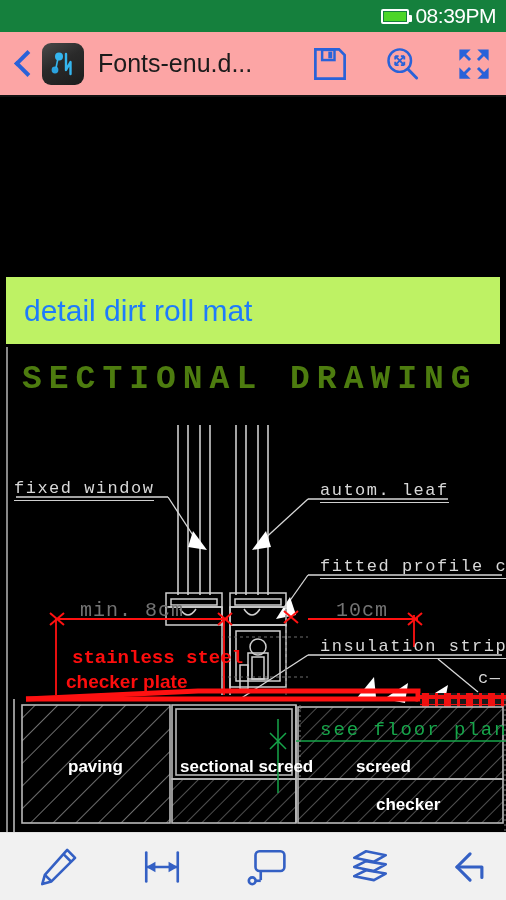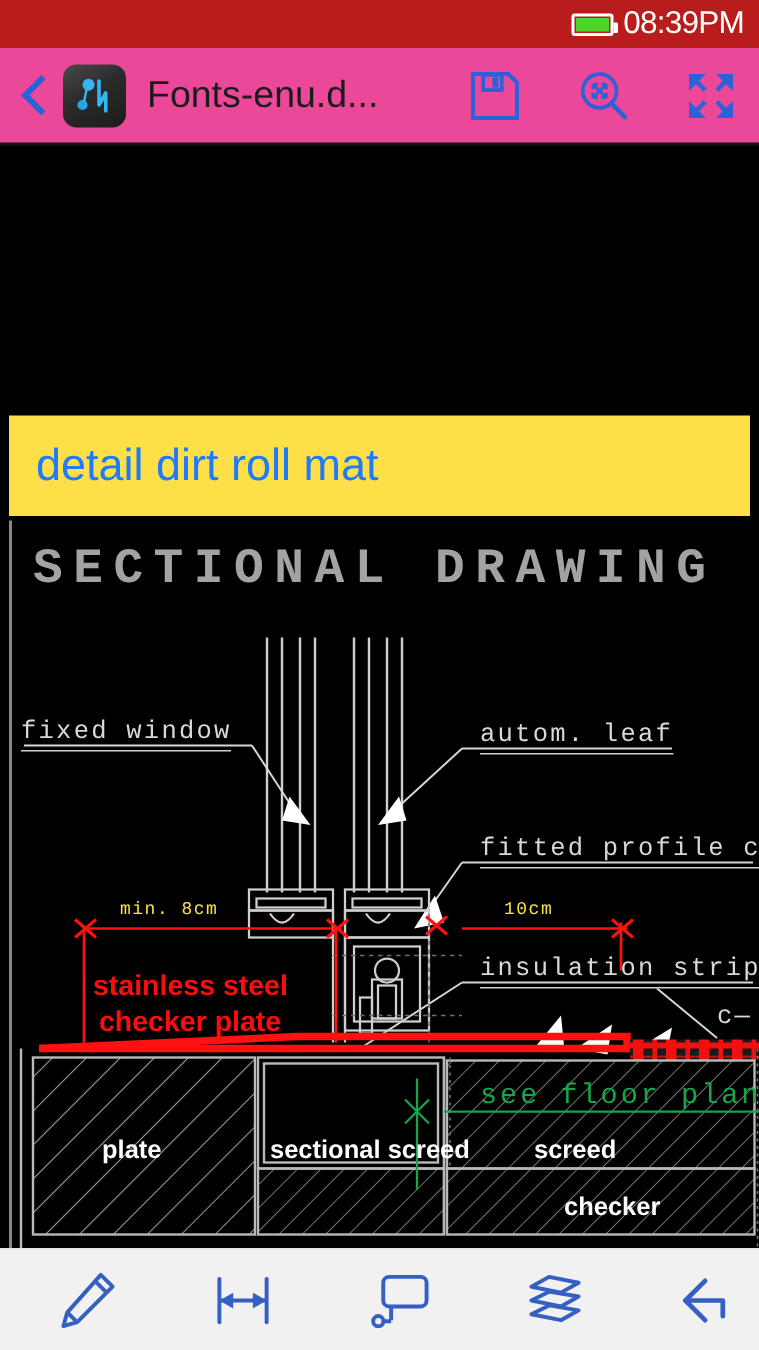--- a/index.html
+++ b/index.html
@@ -4,38 +4,38 @@
 <style>
   * { margin:0; padding:0; box-sizing:border-box; }
   html,body { width:506px; height:900px; overflow:hidden; }
   body {
     font-family:"Liberation Sans", sans-serif;
     background:#000;
   }
 
   
   .statusbar{
-    height:32px; background:#b91c1c; color:#fff;
+    height:32px; background:#15803d; color:#fff;
     display:flex; align-items:center; justify-content:flex-end;
     padding-right:10px; gap:6px;
   }
   .battery{
     width:28px; height:15px; border:2px solid #fff; border-radius:2px;
     position:relative; display:flex; align-items:center; padding:1px;
   }
   .battery::after{
     content:""; position:absolute; right:-5px; top:4px;
     width:3px; height:7px; background:#fff; border-radius:0 1px 1px 0;
   }
   .battery i{ display:block; width:100%; height:100%; background:#4CD628; }
   .clock{ font-size:21px; letter-spacing:-0.5px; }
 
   
   .appbar{
-    height:65px; background:#ec4899;
+    height:65px; background:#fca5a5;
     display:flex; align-items:center; padding:0 14px 0 10px;
     border-bottom:2px solid #111;
   }
   .chev-back{
     width:26px; height:34px; position:relative; flex:none; cursor:pointer;
   }
   .chev-back::before{
     content:""; position:absolute; left:8px; top:7px;
     width:15px; height:15px; border-left:4px solid #2962d9;
     border-bottom:4px solid #2962d9; transform:rotate(45deg);
@@ -52,44 +52,44 @@
   .topicons{ display:flex; align-items:center; gap:36px; flex:none; }
   .topicons .ic{ width:36px; height:36px; cursor:pointer; }
 
   
   .canvas{
     position:relative; width:506px; height:735px; background:#000;
     overflow:hidden;
   }
   .sheet-title{
     position:absolute; left:6px; top:180px; width:494px; height:67px;
-    background:#fde047; display:flex; align-items:center; padding-left:18px;
+    background:#bef264; display:flex; align-items:center; padding-left:18px;
   }
   .sheet-title span{ color:#1e7bfb; font-size:30px; }
 
   .draw{
     position:absolute; left:6px; top:250px; width:500px; height:492px;
     border-left:2px solid #888;
   }
 
   .hdr{
     position:absolute; left:14px; top:14px;
-    color:#a3a3a3; font-size:33px; font-weight:bold;
+    color:#4d7c0f; font-size:33px; font-weight:bold;
     font-family:"Liberation Mono", monospace;
     letter-spacing:7px; white-space:nowrap;
   }
 
   .cadtxt{
     position:absolute; color:#d8d8d8; font-size:17px;
     font-family:"Liberation Mono", monospace;
     letter-spacing:1.5px; white-space:nowrap;
   }
   .cadtxt.u{ border-bottom:1px solid #cfcfcf; padding-bottom:2px; }
   .redtxt{
-    position:absolute; color:#fde047; font-size:12px;
+    position:absolute; color:#737373; font-size:20px;
     font-family:"Liberation Mono", monospace;
     letter-spacing:1px; white-space:nowrap;
   }
   .redbold{
     position:absolute; color:#fc0d0d; font-size:19px; font-weight:bold;
     white-space:nowrap;
   }
   .matlbl{
     position:absolute; color:#fff; font-size:17px; font-weight:bold;
     white-space:nowrap;
@@ -297,26 +297,26 @@
 
     <div class="cadtxt u" style="left:6px;  top:132px;">fixed window</div>
     <div class="cadtxt u" style="left:312px;top:134px;">autom. leaf</div>
     <div class="cadtxt u" style="left:312px;top:210px;">fitted profile cy</div>
     <div class="cadtxt u" style="left:312px;top:290px;">insulation strips ba</div>
     <div class="cadtxt" style="left:470px;top:322px;">c—</div>
 
     <div class="redtxt" style="left:72px; top:252px;">min. 8cm</div>
     <div class="redtxt" style="left:328px;top:252px;">10cm</div>
 
-    <div class="redbold" style="left:54px; top:300px;">stainless steel</div>
+    <div class="redbold" style="left:64px; top:300px;font-family:Liberation Mono, monospace;">stainless steel</div>
     <div class="redbold" style="left:58px; top:324px;text-align:center;">checker plate</div>
 
     <div class="grntxt" style="left:312px;top:372px;">see floor plan</div>
 
-    <div class="matlbl" style="left:60px; top:410px;">plate</div>
+    <div class="matlbl" style="left:60px; top:410px;">paving</div>
     <div class="matlbl" style="left:172px;top:410px;">sectional screed</div>
     <div class="matlbl" style="left:348px;top:410px;">screed</div>
     <div class="matlbl" style="left:368px;top:448px;">checker</div>
 
   </div>
 </div>
 
 <div class="bottombar">
 
   <svg class="ic" viewBox="0 0 32 32">

